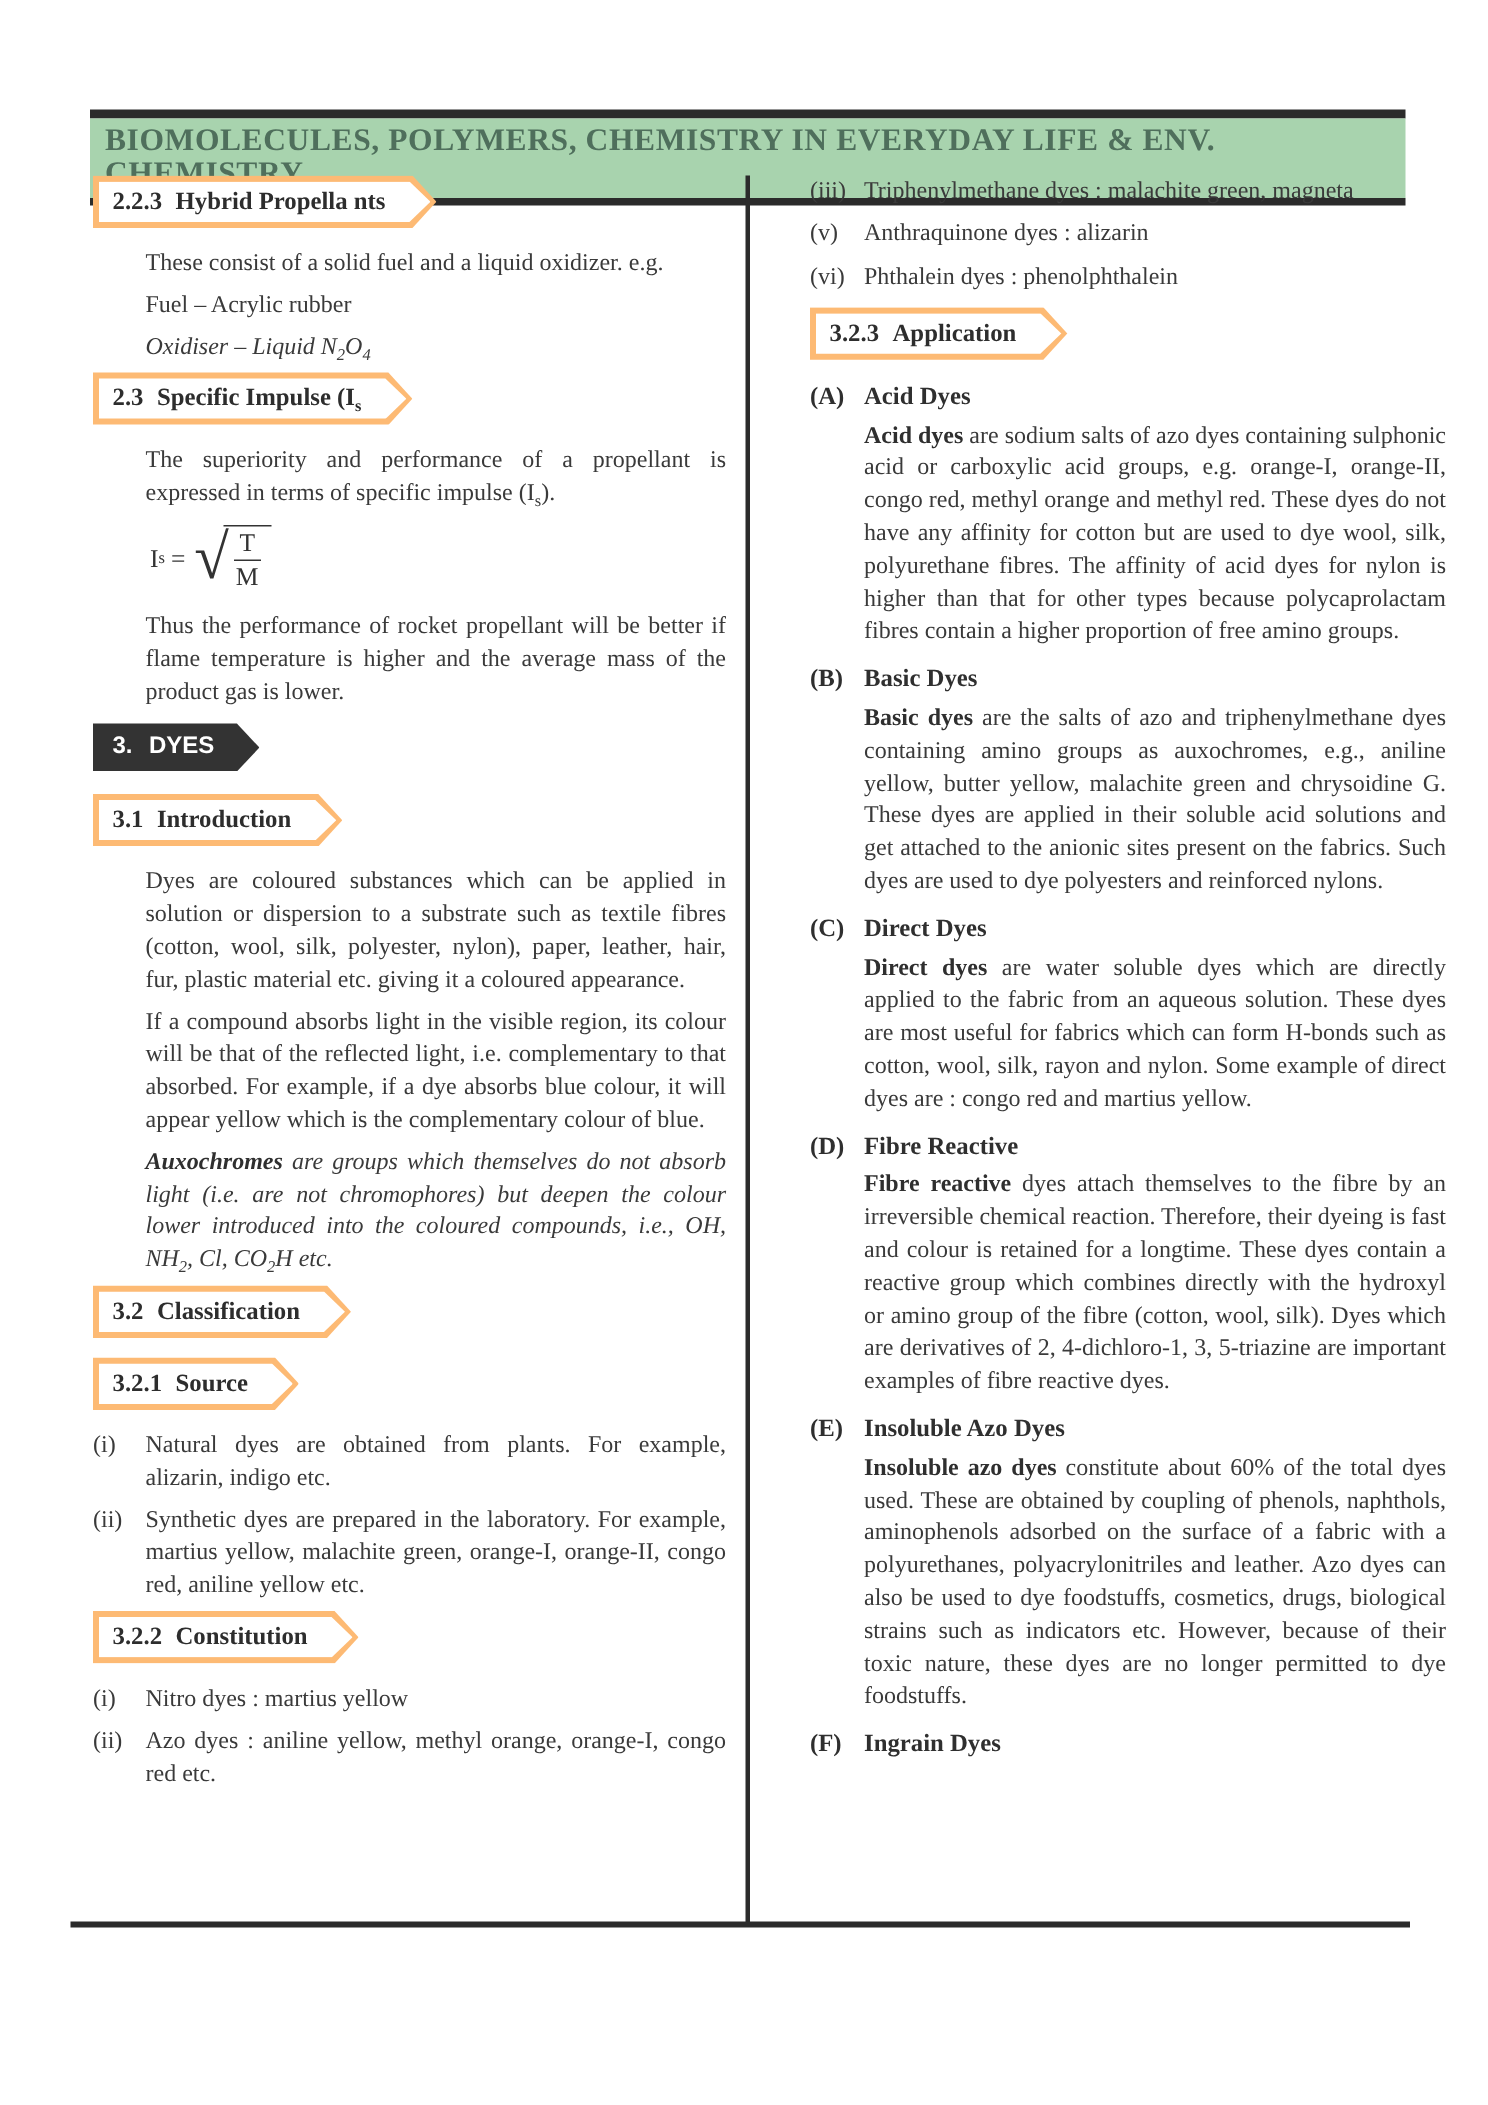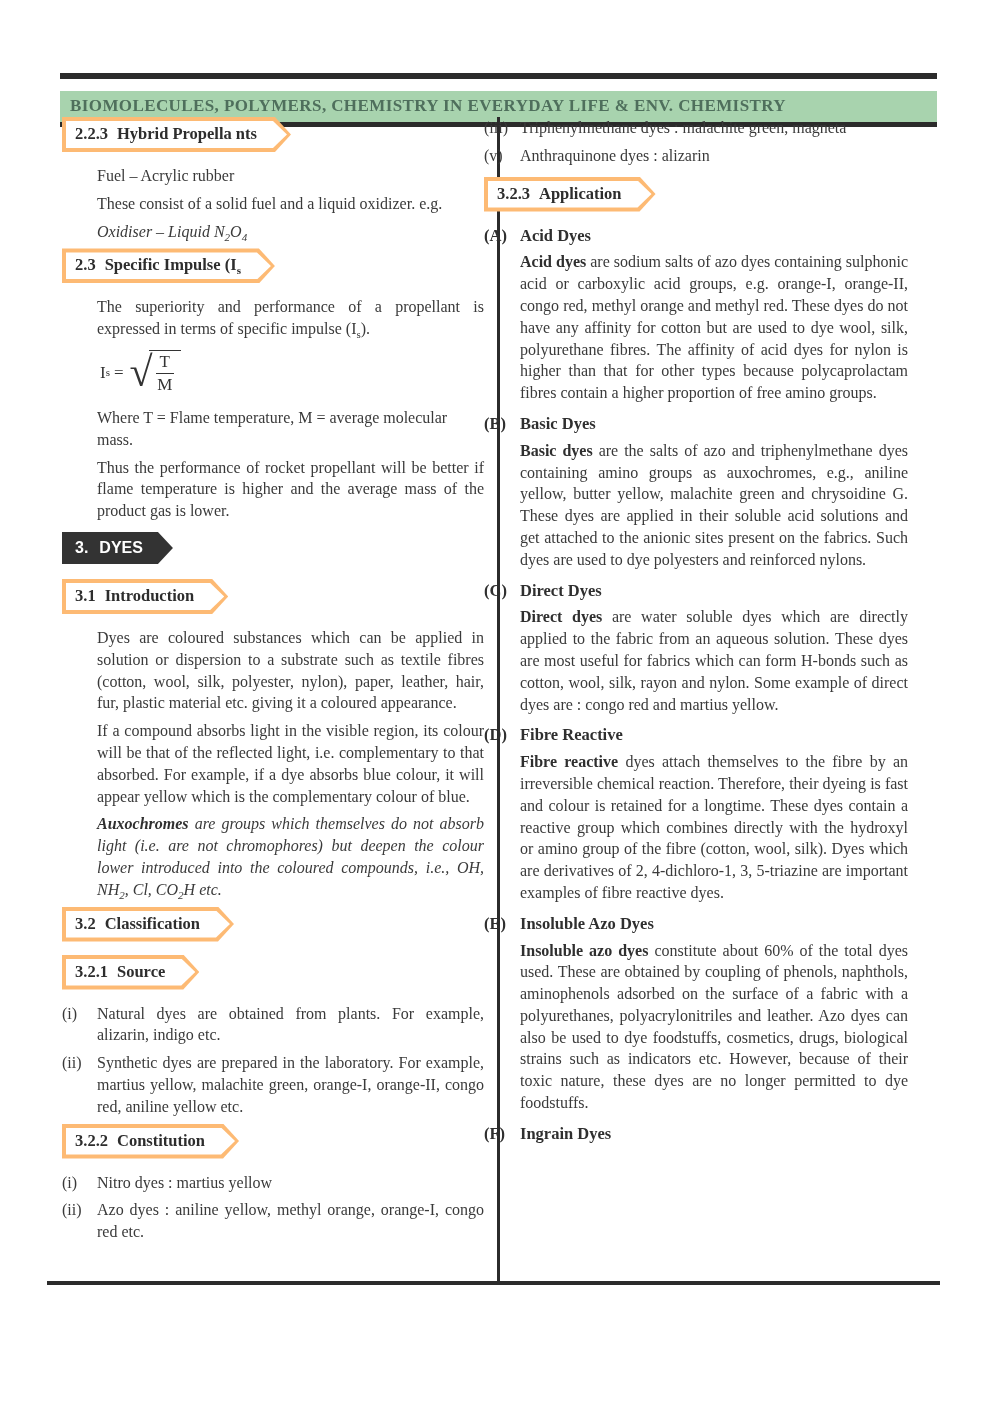--- a/index.html
+++ b/index.html
@@ -8,30 +8,29 @@
     width:992px; height:1403px; position:relative;
     font-family:"Liberation Serif", serif;
     color:#3a3a3a; font-size:16px; line-height:21.8px;
   }
   
   .banner { position:absolute; left:60px; top:73px; width:877px; }
   .banner-bar { height:6px; background:#2b2b2b; }
   .banner-bar.bottom { height:5px; }
   .banner-green {
     background:#a8d3ae; padding:4px 10px 5px 10px;
-    font-weight:bold; font-size:17px; letter-spacing:0.4px;
+    font-weight:bold; font-size:21px; letter-spacing:0.4px;
     color:#4f6f5c;
-    margin-top:12px;
   }
   
   .col-divider { position:absolute; left:497px; top:117px; width:3px; height:1165px; background:#2b2b2b; }
   .bottom-rule { position:absolute; left:47px; top:1281px; width:893px; height:4px; background:#2b2b2b; }
   
   .col-left  { position:absolute; left:62px;  top:117px; width:422px; }
-  .col-right { position:absolute; left:484px; top:117px; width:424px; }
+  .col-right { position:absolute; left:540px; top:117px; width:424px; }
   
   .secbox {
     display:inline-block; background:#fdba74; padding:4px;
     clip-path:polygon(0 0, calc(100% - 16px) 0, 100% 50%, calc(100% - 16px) 100%, 0 100%);
     margin-bottom:13px;
   }
   .secbox-inner {
     background:#ffffff; padding:3px 30px 4px 9px;
     clip-path:polygon(0 0, calc(100% - 14px) 0, 100% 50%, calc(100% - 14px) 100%, 0 100%);
     font-weight:bold; font-size:16.5px; line-height:20px; color:#2d2d2d; white-space:nowrap;
@@ -85,22 +84,22 @@
 <div class="bottom-rule"></div>
 
 <div class="col-left">
 
   <div class="secbox">
     <div class="secbox-inner">
       <span class="num">2.2.3</span><span>Hybrid Propella nts</span>
     </div>
   </div>
 
+  <p class="body ind">These consist of a solid fuel and a liquid oxidizer. e.g.</p>
   <p class="body ind">Fuel – Acrylic rubber</p>
-  <p class="body ind">These consist of a solid fuel and a liquid oxidizer. e.g.</p>
   <p class="body ind gap-md"><span>Oxidiser – Liquid N</span><sub>2</sub><span>O</span><sub>4</sub></p>
 
   <div class="secbox">
     <div class="secbox-inner">
       <span class="num">2.3</span><span>Specific Impulse (I</span><sub>s</sub>
     </div>
   </div>
 
   <p class="body ind just"><span>The superiority and performance of a propellant is expressed in terms of specific impulse (I</span><sub>s</sub><span>).</span></p>
 
@@ -110,21 +109,20 @@
     <span class="feq">=</span>
     <span class="root">
       <span class="radical">√</span>
       <span class="frac">
         <span class="fnum">T</span>
         <span class="fden">M</span>
       </span>
     </span>
   </div>
 
-  <p class="body ind">Where T = Flame temperature, M = average molecular mass.</p>
   <p class="body ind just gap-sm">Thus the performance of rocket propellant will be better if flame temperature is higher and the average mass of the product gas is lower.</p>
 
   <div class="darkbox">
     <span class="num">3.</span><span>DYES</span>
   </div>
   <br>
 
   <div class="secbox">
     <div class="secbox-inner">
       <span class="num">3.1</span><span>Introduction</span>
@@ -177,20 +175,24 @@
 <div class="col-right">
 
   <div class="li">
     <span class="marker">(iii)</span>
     <div class="litext">Triphenylmethane dyes : malachite green, magneta</div>
   </div>
   <div class="li">
     <span class="marker">(v)</span>
     <div class="litext">Anthraquinone dyes : alizarin</div>
   </div>
+  <div class="li">
+    <span class="marker">(vi)</span>
+    <div class="litext">Phthalein dyes : phenolphthalein</div>
+  </div>
 
   <div class="secbox" style="margin-top:3px;text-align:center;">
     <div class="secbox-inner">
       <span class="num">3.2.3</span><span>Application</span>
     </div>
   </div>
 
   <div class="app">
     <div class="app-head">
       <span class="marker">(A)</span>

